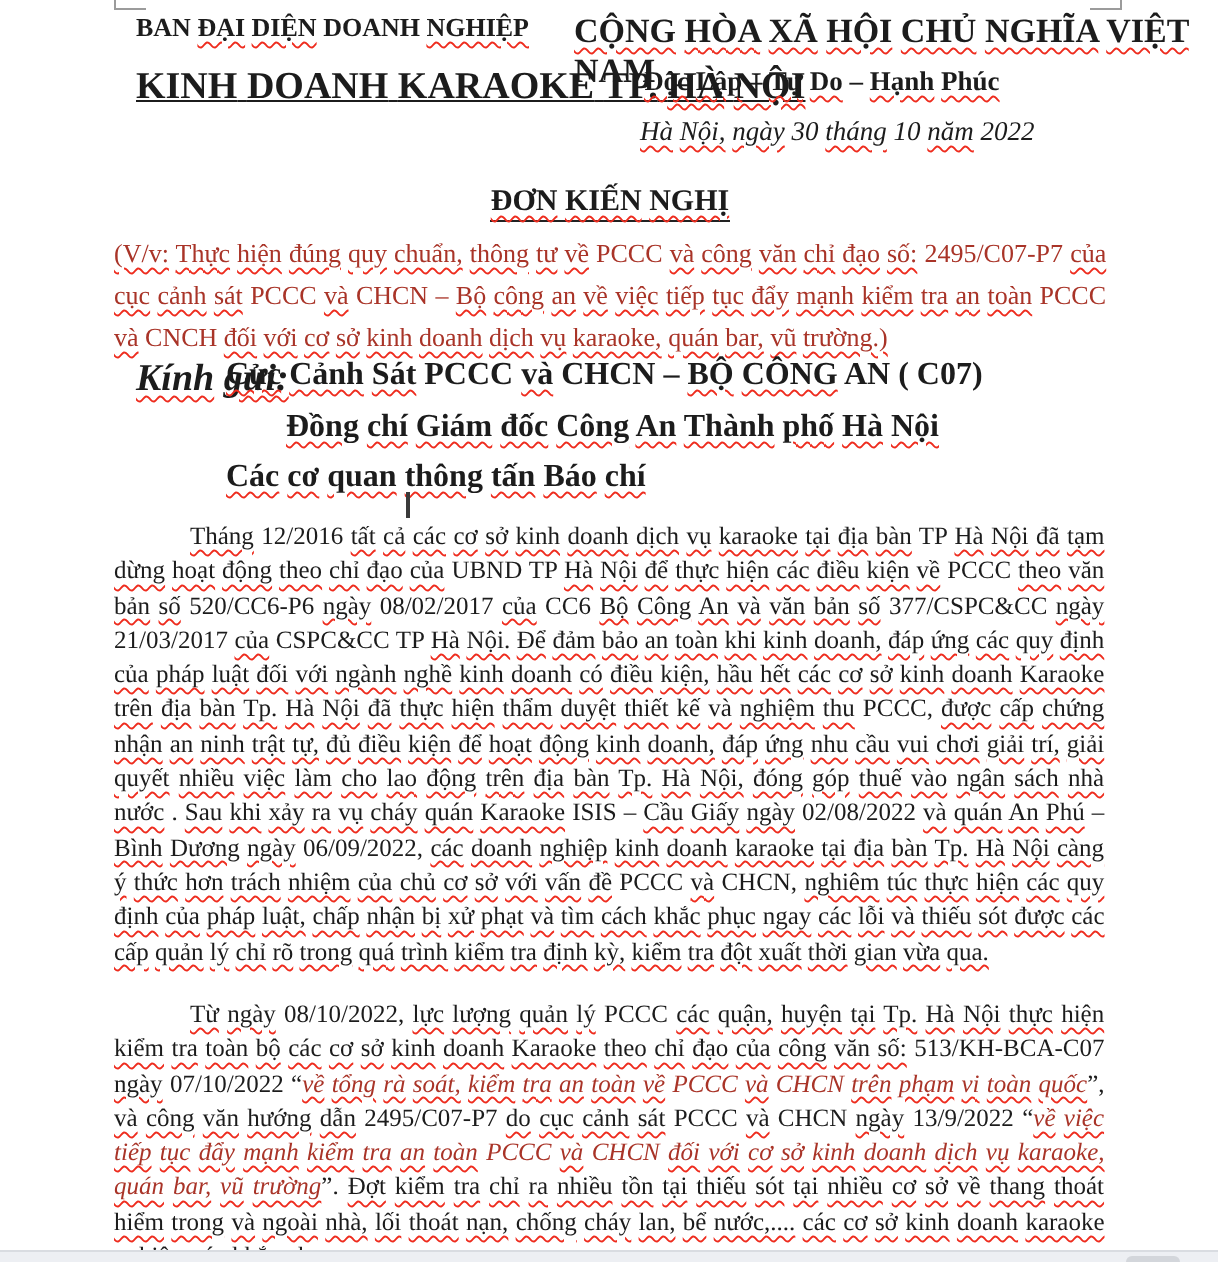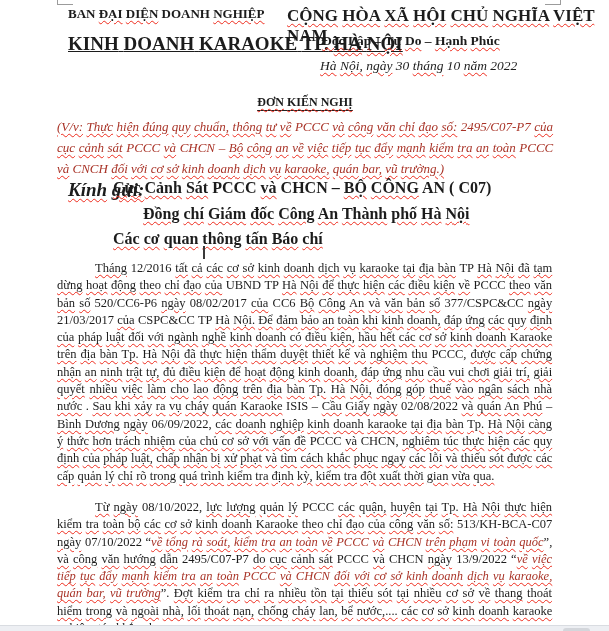--- a/index.html
+++ b/index.html
@@ -18,24 +18,24 @@
     border-left:1px solid #9b9b9b;border-bottom:1px solid #9b9b9b;}
   .crop-r{position:absolute;left:545px;top:0;width:15px;height:4px;
     border-right:1px solid #9b9b9b;border-bottom:1px solid #9b9b9b;}
   .hl1{position:absolute;left:68px;top:6px;font-size:13px;font-weight:bold;}
   .hl2{position:absolute;left:68px;top:33px;font-size:19px;font-weight:bold;text-decoration:underline;}
   .hr1{position:absolute;left:287px;top:6px;font-size:17px;font-weight:bold;}
   .hr2{position:absolute;left:322px;top:33px;font-size:13.5px;font-weight:bold;}
   .hr3{position:absolute;left:320px;top:58px;font-size:13.5px;font-style:italic;}
 
   .titlewrap{position:absolute;left:57px;top:92px;width:496px;text-align:center;}
-  .titletext{font-weight:bold;font-size:12px;border-bottom:1.5px solid #222;padding-bottom:1px;}
+  .titletext{font-weight:bold;font-size:15px;border-bottom:1.5px solid #222;padding-bottom:1px;}
 
   .subject{position:absolute;left:57px;top:116px;width:496px;
-    font-style:italic;color:#a93428;font-size:13px;line-height:21px;text-align:justify;}
+    color:#a93428;font-size:13px;line-height:21px;text-align:justify;}
 
   .kg-label{position:absolute;left:68px;top:179px;font-weight:bold;font-style:italic;font-size:19px;}
   .kg{position:absolute;left:113px;font-weight:bold;font-size:16px;}
   .r1{top:179px;}
   .r2{top:205px;margin-left:30px;}
   .r3{top:230px;}
 
   .para{position:absolute;left:57px;width:495px;font-size:12.5px;line-height:17.3px;
     text-align:justify;text-indent:38px;}
   .p1{top:228px;margin-top:32px;}

